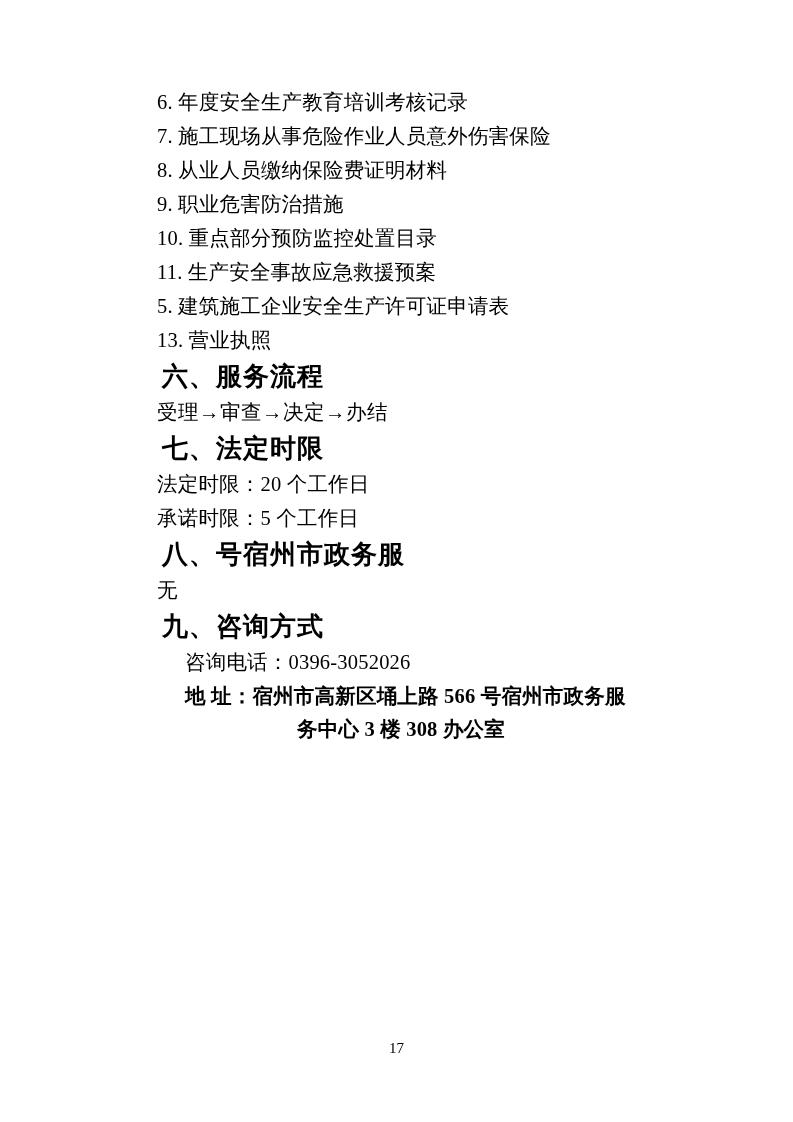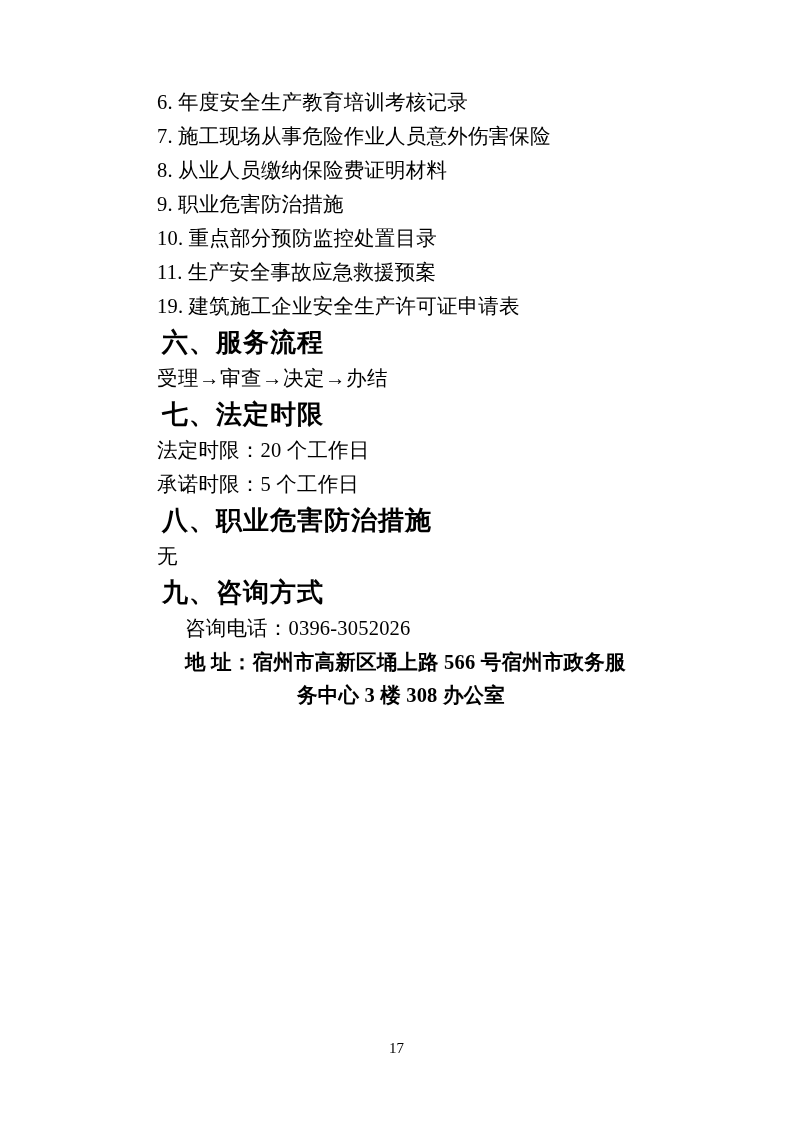--- a/index.html
+++ b/index.html
@@ -76,30 +76,31 @@
 
 <div class="page">
   <div class="doc-body">
 
     <div class="list-item">6. 年度安全生产教育培训考核记录</div>
     <div class="list-item">7. 施工现场从事危险作业人员意外伤害保险</div>
     <div class="list-item">8. 从业人员缴纳保险费证明材料</div>
     <div class="list-item">9. 职业危害防治措施</div>
     <div class="list-item">10. 重点部分预防监控处置目录</div>
     <div class="list-item">11. 生产安全事故应急救援预案</div>
-    <div class="list-item">19. 建筑施工企业安全生产许可证申请表</div>
+    <div class="list-item">5. 建筑施工企业安全生产许可证申请表</div>
+    <div class="list-item">13. 营业执照</div>
 
     <div class="heading">六、服务流程</div>
     <div class="para flow">受理→审查→决定→办结</div>
 
     <div class="heading">七、法定时限</div>
     <div class="para">法定时限：20 个工作日</div>
     <div class="para">承诺时限：5 个工作日</div>
 
-    <div class="heading">八、职业危害防治措施</div>
+    <div class="heading">八、号宿州市政务服</div>
     <div class="para">无</div>
 
     <div class="heading">九、咨询方式</div>
 
     <div class="contact-line">咨询电话：0396-3052026</div>
 
     <div class="addr-wrap">
       <span class="label-spaced">地      址：</span><span>宿州市高新区埇上路 566 号宿州市政务服</span>
       <div class="addr-second">务中心 3 楼 308 办公室</div>
     </div>

